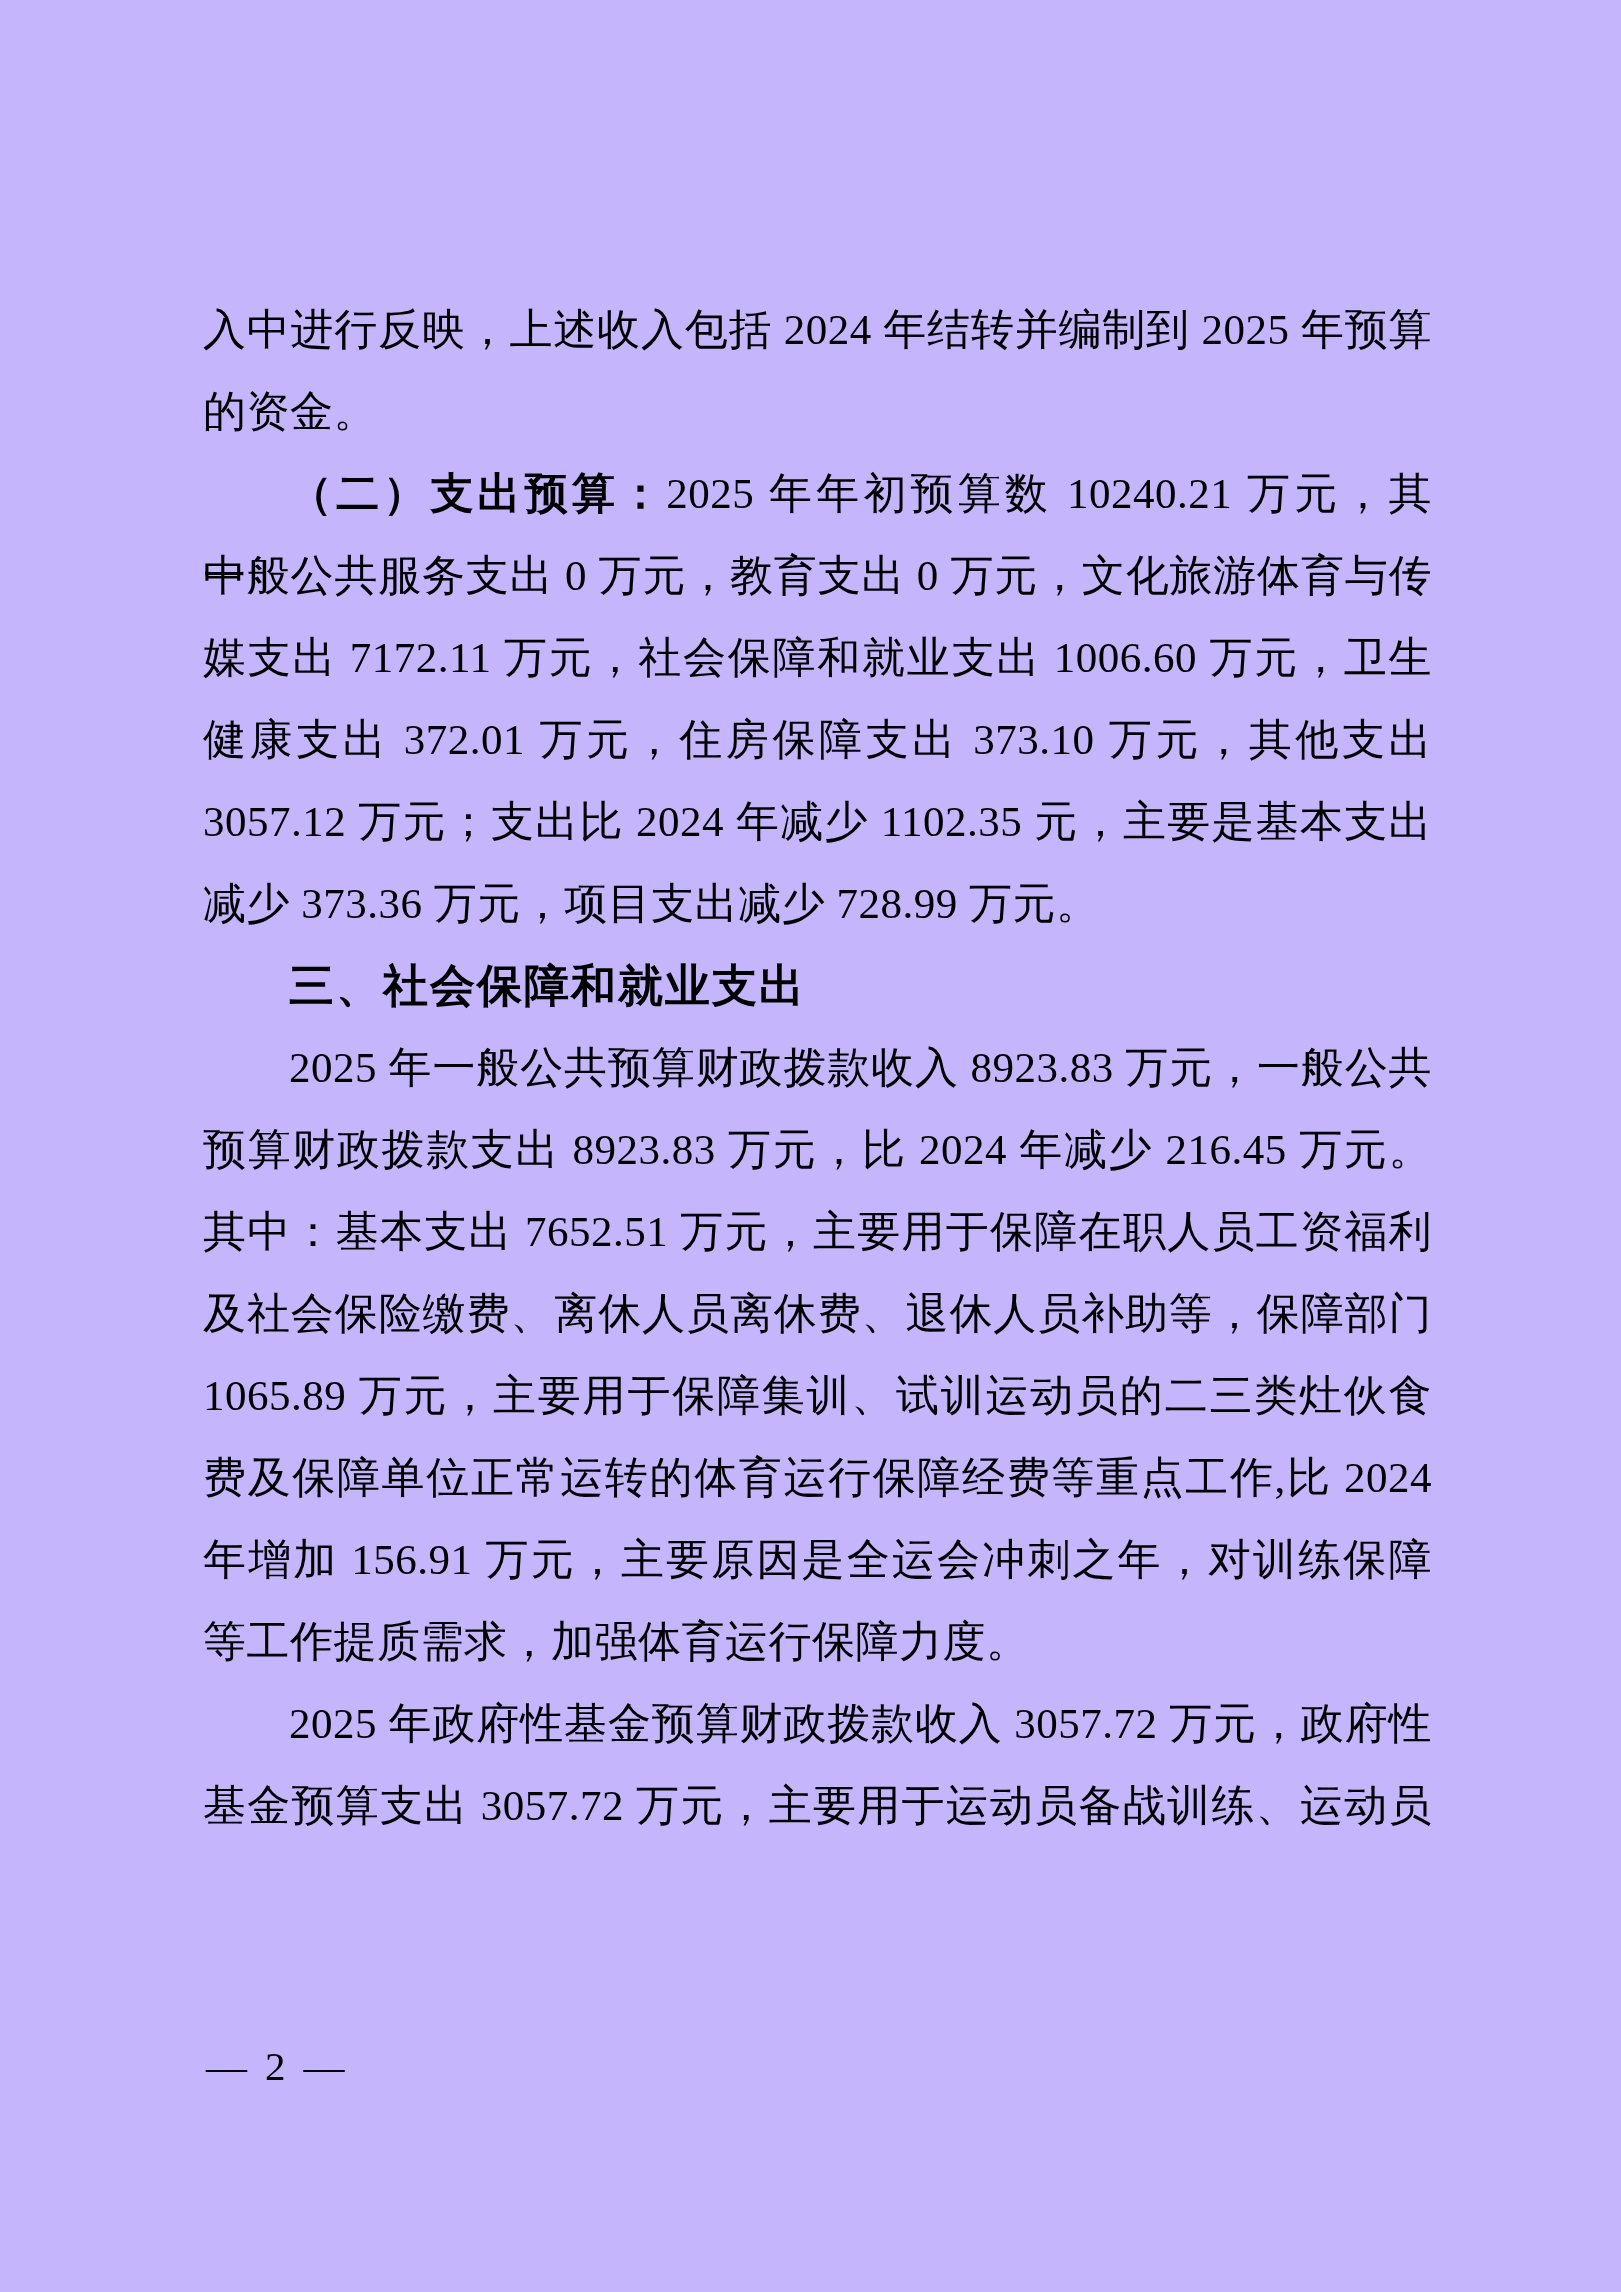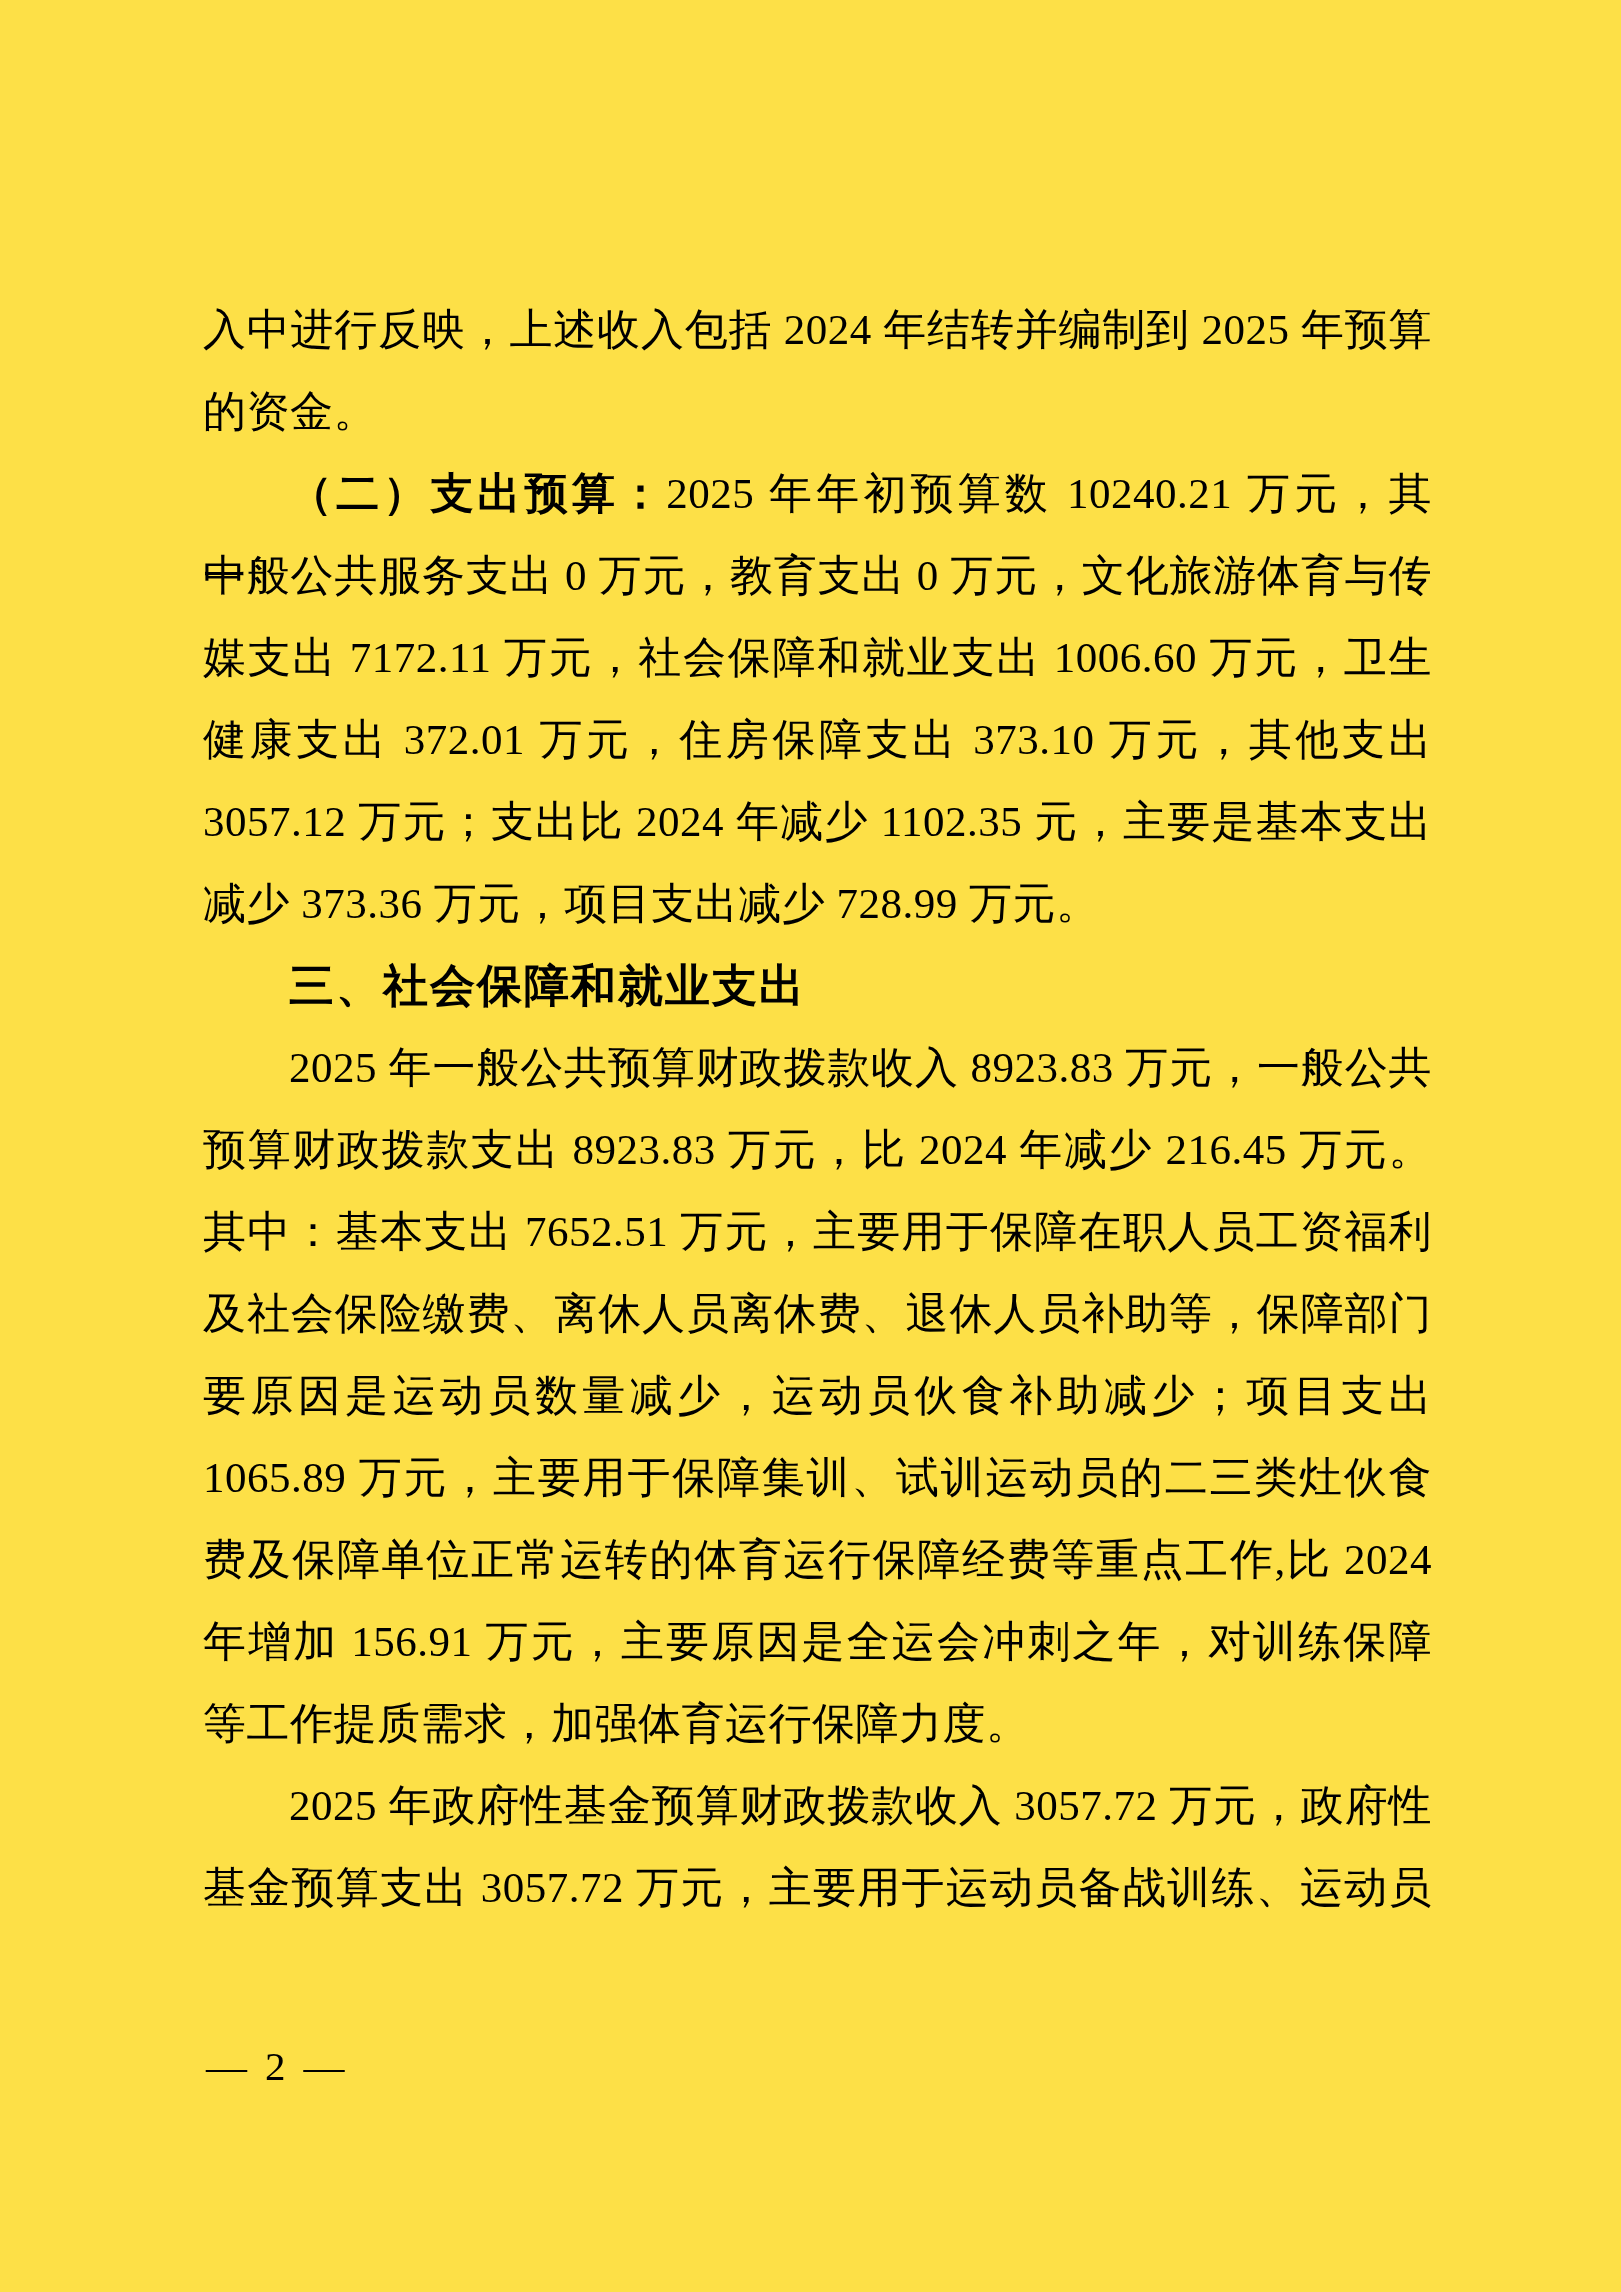--- a/index.html
+++ b/index.html
@@ -4,21 +4,21 @@
 <style>
   html, body {
     margin: 0;
     padding: 0;
     background: #ffffff;
   }
   .page {
     position: relative;
     width: 1621px;
     height: 2293px;
-    background: #fde047;
+    background: #c4b5fd;
     overflow: hidden;
     font-family: "Liberation Serif", "DejaVu Serif", serif;
     color: #000000;
   }
   .doc-body {
     position: absolute;
     left: 203px;
     top: 289px;
     width: 1229px;
   }
@@ -78,21 +78,20 @@
     <div class="line fill">健康支出 372.01 万元，住房保障支出 373.10 万元，其他支出</div>
     <div class="line fill">3057.12 万元；支出比 2024 年减少 1102.35 元，主要是基本支出</div>
     <div class="line">减少 373.36 万元，项目支出减少 728.99 万元。</div>
 
     <div class="line heading indent">三、社会保障和就业支出</div>
 
     <div class="line fill indent">2025 年一般公共预算财政拨款收入 8923.83 万元，一般公共</div>
     <div class="line fill">预算财政拨款支出 8923.83 万元，比 2024 年减少 216.45 万元。</div>
     <div class="line fill">其中：基本支出 7652.51 万元，主要用于保障在职人员工资福利</div>
     <div class="line fill">及社会保险缴费、离休人员离休费、退休人员补助等，保障部门</div>
-    <div class="line fill">要原因是运动员数量减少，运动员伙食补助减少；项目支出</div>
     <div class="line fill">1065.89 万元，主要用于保障集训、试训运动员的二三类灶伙食</div>
     <div class="line fill">费及保障单位正常运转的体育运行保障经费等重点工作,比 2024</div>
     <div class="line fill">年增加 156.91 万元，主要原因是全运会冲刺之年，对训练保障</div>
     <div class="line">等工作提质需求，加强体育运行保障力度。</div>
 
     <div class="line fill indent">2025 年政府性基金预算财政拨款收入 3057.72 万元，政府性</div>
     <div class="line fill">基金预算支出 3057.72 万元，主要用于运动员备战训练、运动员</div>
 
   </div>
 

